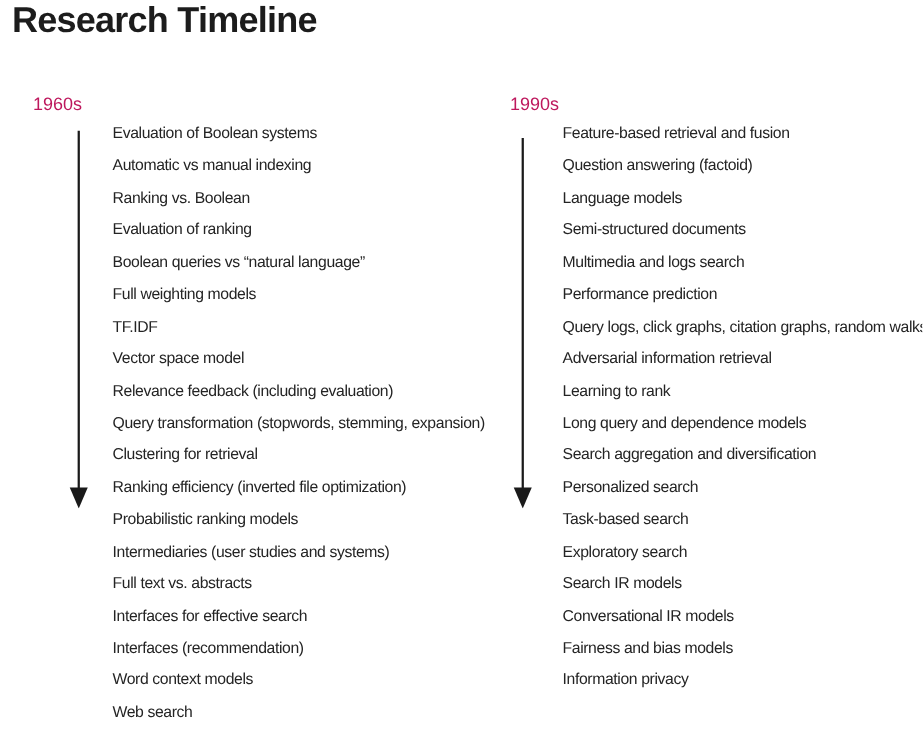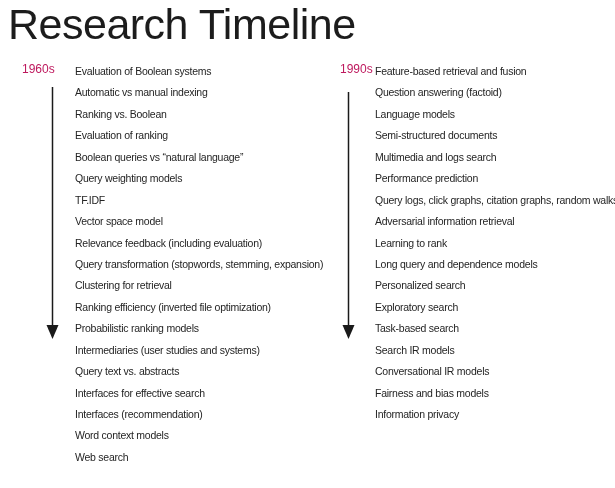--- a/index.html
+++ b/index.html
@@ -14,22 +14,22 @@
     background: #ffffff;
     overflow: hidden;
     font-family: "Liberation Sans", sans-serif;
     color: #212121;
   }
   .title {
     position: absolute;
     left: 8px;
     top: 0px;
     margin: 0;
-    font-size: 43px;
-    font-weight: 400;
+    font-size: 24px;
+    font-weight: 700;
     letter-spacing: -0.5px;
     color: #1c1c1c;
     white-space: nowrap;
     text-align: right;
   }
   .decade {
     position: absolute;
     top: 62px;
     font-size: 12px;
     color: #be185d;
@@ -38,21 +38,21 @@
   .decade-left  { left: 22px; }
   .decade-right { left: 323px; margin-left: 17px; }
   .arrow {
     position: absolute;
     display: block;
   }
   .arrow-left  { left: 46px;  top: 87px; }
   .arrow-right { left: 342px; top: 92px; }
   .items {
     position: absolute;
-    top: 61px;
+    top: 79px;
   }
   .items-left  { left: 75px;  width: 300px; }
   .items-right { left: 375px; width: 238px; }
   .item {
     font-size: 10.5px;
     letter-spacing: -0.25px;
     line-height: 21.45px;
     height: 21.45px;
     color: #242424;
     white-space: nowrap;
@@ -78,49 +78,50 @@
     <line x1="6.5" y1="0" x2="6.5" y2="234" stroke="#1a1a1a" stroke-width="1.5"></line>
     <polygon points="0.5,233 12.5,233 6.5,247" fill="#1a1a1a"></polygon>
   </svg>
 
   <div class="items items-left">
       <div class="item">Evaluation of Boolean systems</div>
       <div class="item">Automatic vs manual indexing</div>
       <div class="item">Ranking vs. Boolean</div>
       <div class="item">Evaluation of ranking</div>
       <div class="item">Boolean queries vs “natural language”</div>
-      <div class="item">Query weighting models</div>
+      <div class="item">Full weighting models</div>
       <div class="item">TF.IDF</div>
       <div class="item">Vector space model</div>
       <div class="item">Relevance feedback (including evaluation)</div>
       <div class="item">Query transformation (stopwords, stemming, expansion)</div>
       <div class="item">Clustering for retrieval</div>
       <div class="item">Ranking efficiency (inverted file optimization)</div>
       <div class="item">Probabilistic ranking models</div>
       <div class="item">Intermediaries (user studies and systems)</div>
-      <div class="item">Query text vs. abstracts</div>
+      <div class="item">Full text vs. abstracts</div>
       <div class="item">Interfaces for effective search</div>
       <div class="item">Interfaces (recommendation)</div>
       <div class="item">Word context models</div>
       <div class="item">Web search</div>
     </div>
 
   <div class="items items-right">
       <div class="item">Feature-based retrieval and fusion</div>
       <div class="item">Question answering (factoid)</div>
       <div class="item">Language models</div>
       <div class="item">Semi-structured documents</div>
       <div class="item">Multimedia and logs search</div>
       <div class="item">Performance prediction</div>
       <div class="item">Query logs, click graphs, citation graphs, random walks</div>
       <div class="item">Adversarial information retrieval</div>
       <div class="item">Learning to rank</div>
       <div class="item">Long query and dependence models</div>
+      <div class="item">Search aggregation and diversification</div>
       <div class="item">Personalized search</div>
+      <div class="item">Task-based search</div>
       <div class="item">Exploratory search</div>
-      <div class="item">Task-based search</div>
       <div class="item">Search IR models</div>
       <div class="item">Conversational IR models</div>
       <div class="item">Fairness and bias models</div>
       <div class="item">Information privacy</div>
     </div>
 
 </div>
 
 </body></html>

